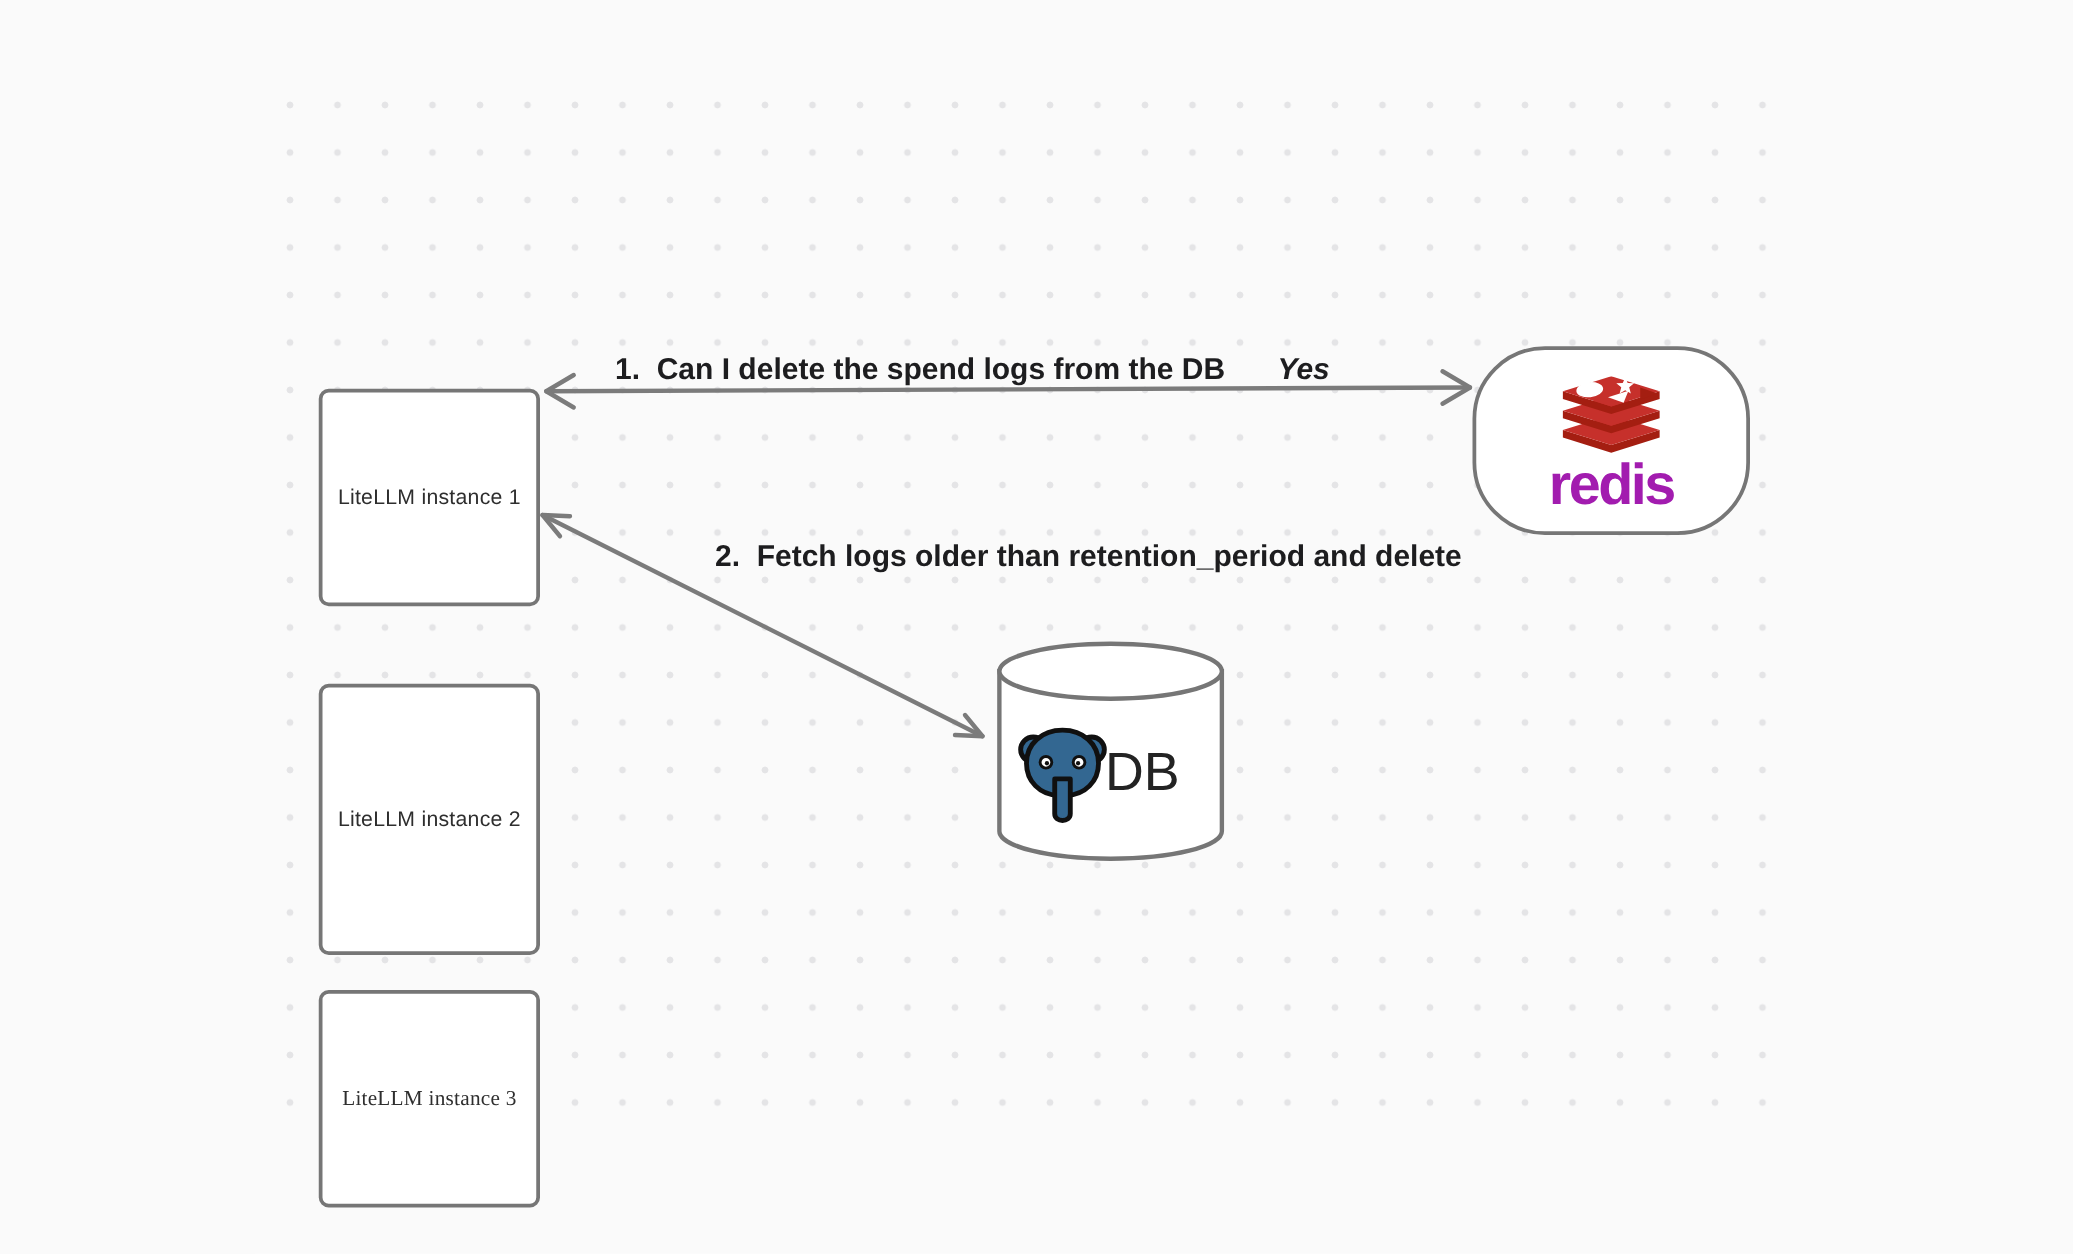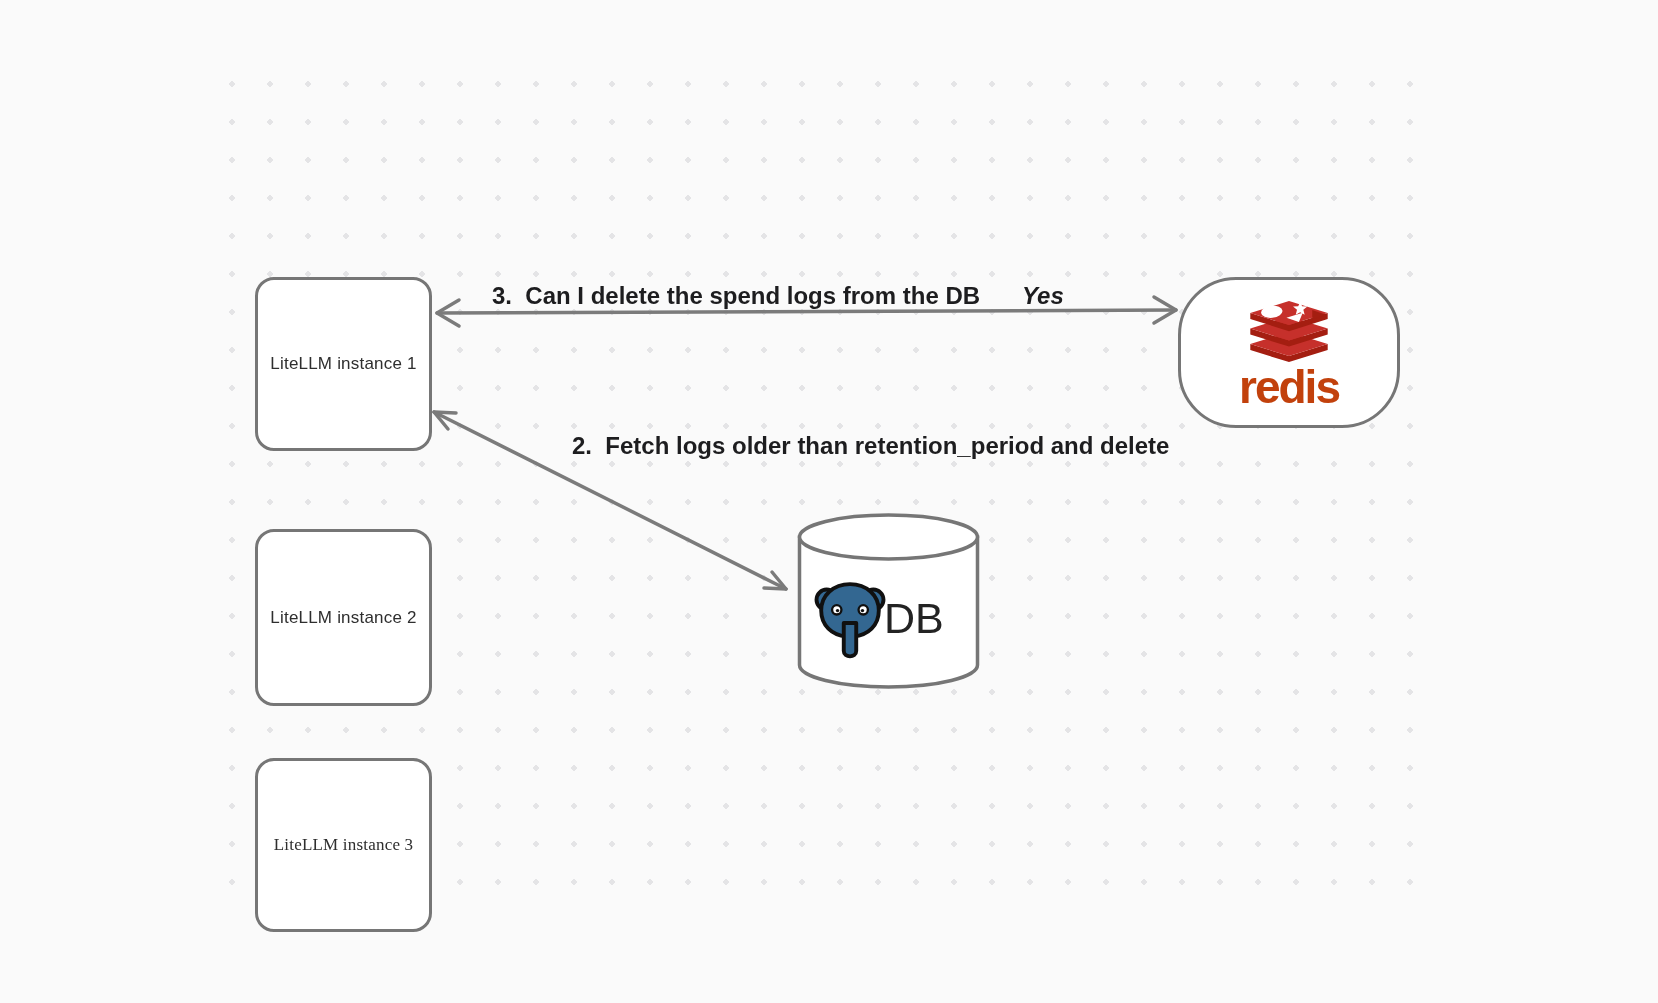--- a/index.html
+++ b/index.html
@@ -8,35 +8,35 @@
     background:#fafafa; overflow:hidden;
     font-family:"Liberation Sans", sans-serif;
   }
   .dot-grid {
     position:absolute; left:213px; top:65px; width:1217px; height:837px;
     background-image:radial-gradient(circle, #e4e4e6 2.6px, transparent 2.9px);
     background-size:38px 38px;
   }
   .box {
     position:absolute; left:255px; width:177px; height:174px;
-    background:#ffffff; border:3.5px solid #767676; border-radius:19px;
-    box-sizing:border-box; display:flex; align-items:center; justify-content:center;
+    background:#ffffff; border:3.5px solid #767676; border-radius:8px;
+    box-sizing:border-box; display:flex; align-items:center; justify-content:center;margin-top:34px;
   }
   .box1 { top:277px; }
-  .box2 { top:529px; height:177px; }
+  .box2 { top:513px; height:217px; }
   .box3 { top:758px;font-family:Liberation Serif, serif; }
   .box-label { font-size:17px; color:#2e2e2e; letter-spacing:0.2px; }
   .capsule {
     position:absolute; left:1178px; top:277px; width:222px; height:151px;
     background:#ffffff; border:3.5px solid #767676; border-radius:58px;
     box-sizing:border-box; display:flex; flex-direction:column; align-items:center;
   }
   .redis-mark { width:86px; height:62px; margin-top:21px; }
   .redis-word {
-    font-size:46px; font-weight:700; color:#c2410c;
+    font-size:46px; font-weight:700; color:#a21caf;
     letter-spacing:-2px; line-height:1; margin-top:1px;
   }
   .cylinder { position:absolute; left:797px; top:512px; }
   .elephant { position:absolute; left:811px; top:581px; width:78px; height:81px; }
   .db-label {
     position:absolute; left:884px; top:597px;
     font-size:43px; color:#232323; line-height:1;
   }
   .edge-label {
     position:absolute; font-weight:700; font-size:24px; color:#1d1d1f;
@@ -110,17 +110,17 @@
       <path d="M50 4 C29 4 13 18 13 38 C13 57 27 70 45 71 L55 71 C73 70 87 57 87 38 C87 18 71 4 50 4 Z"></path>
       <path d="M42 54 L42 90 C42 99 58 99 58 90 L58 54 Z"></path>
     </g>
     <circle cx="33" cy="37" r="6" fill="#ffffff" stroke="#101010" stroke-width="3"></circle>
     <circle cx="67" cy="37" r="6" fill="#ffffff" stroke="#101010" stroke-width="3"></circle>
     <circle cx="34" cy="38" r="2.2" fill="#101010"></circle>
     <circle cx="66" cy="38" r="2.2" fill="#101010"></circle>
   </svg>
   <div class="db-label">DB</div>
 
-  <div class="edge-label label-q1">3.  Can I delete the spend logs from the DB</div>
+  <div class="edge-label label-q1">1.  Can I delete the spend logs from the DB</div>
   <div class="edge-label label-yes">Yes</div>
   <div class="edge-label label-q2">2.  Fetch logs older than retention_period and delete</div>
 
 </div>
 
 </body></html>

